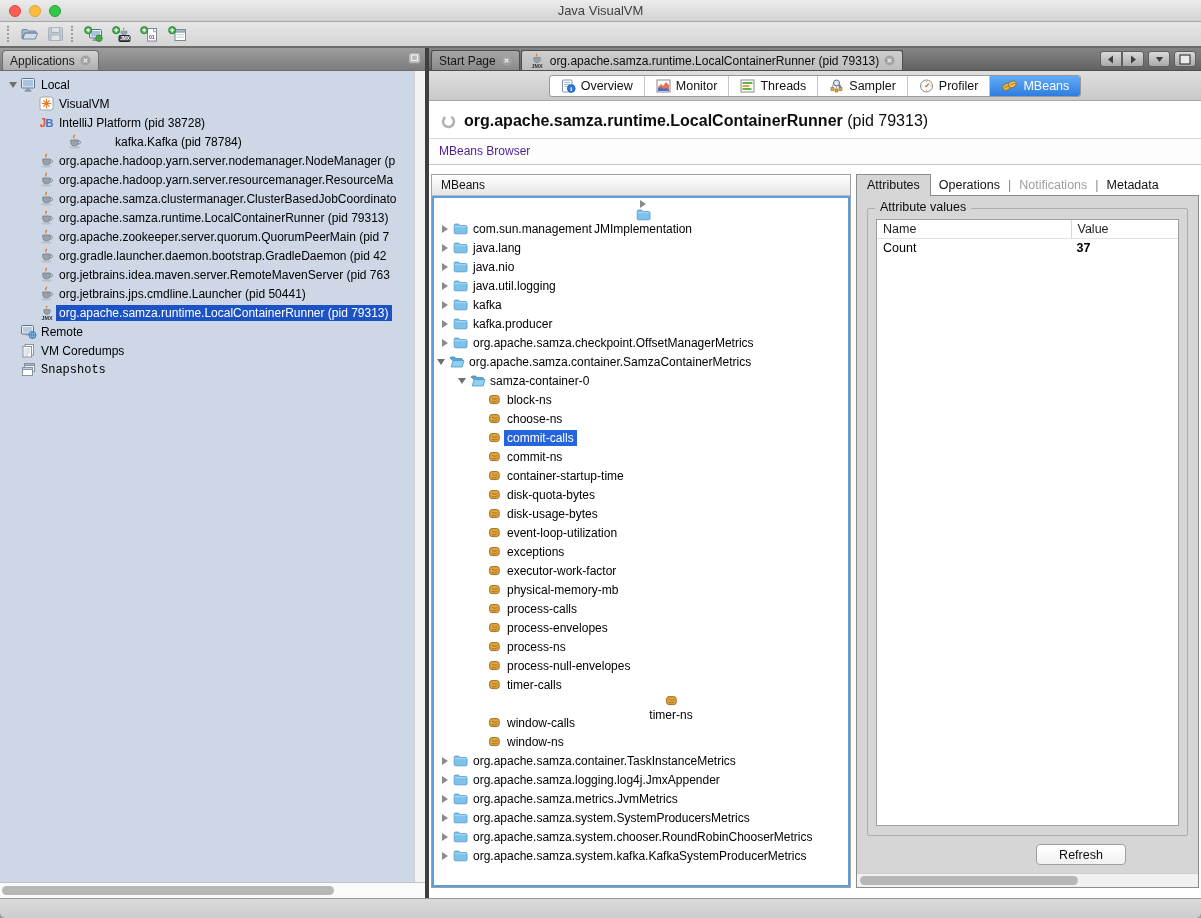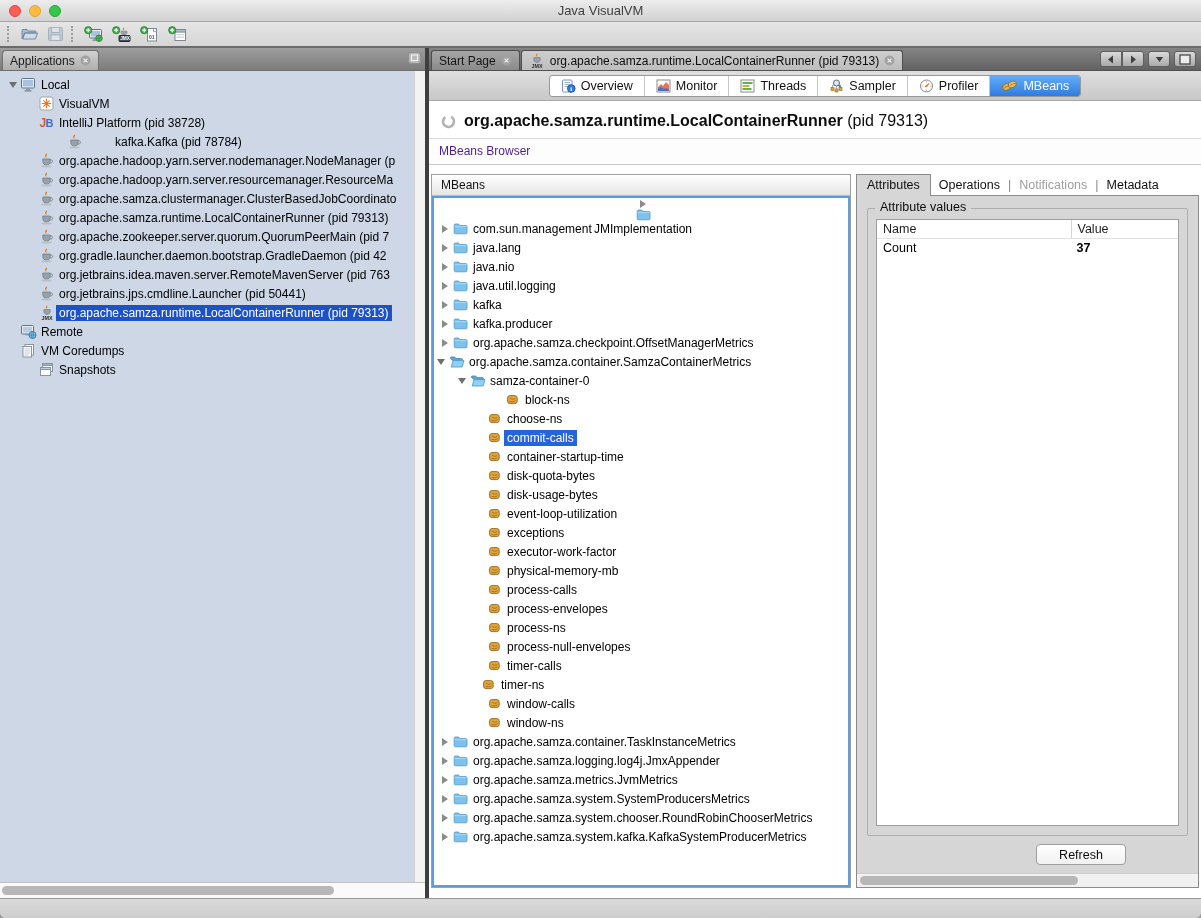--- a/index.html
+++ b/index.html
@@ -386,21 +386,21 @@
               <span class="arrow"></span>
               <span class="ticon">
                 <svg width="15" height="15" viewBox="0 0 15 15">
                   <rect x="4" y="1.5" width="8.5" height="10.5" fill="#fff" stroke="#8a94a0"></rect>
                   <rect x="2" y="3.5" width="8.5" height="10.5" fill="#fff" stroke="#8a94a0"></rect>
                   <path d="M3.5 6h5.5M3.5 8h5.5M3.5 10h5.5M3.5 12h4" stroke="#b9c2cc" stroke-width="0.9"></path>
                 </svg>
               </span>
               <span class="tlabel">VM Coredumps</span>
             </div>
-            <div class="trow" style="padding-left: 24px;">
+            <div class="trow" style="padding-left: 6px; font-family: Liberation Mono, monospace;">
               <span class="arrow"></span>
               <span class="ticon">
                 <svg width="15" height="15" viewBox="0 0 15 15">
                   <rect x="3.5" y="1.5" width="10" height="8" fill="#f4f7fa" stroke="#8a94a0"></rect>
                   <rect x="3.5" y="1.5" width="10" height="2" fill="#9fb6cc" stroke="#8a94a0"></rect>
                   <rect x="1.5" y="5.5" width="10" height="8" fill="#fff" stroke="#8a94a0"></rect>
                   <rect x="1.5" y="5.5" width="10" height="2" fill="#c3d2e0" stroke="#8a94a0"></rect>
                 </svg>
               </span>
               <span class="tlabel">Snapshots</span>
@@ -669,21 +669,21 @@
                     <span class="arrow-d"></span>
                   </span>
                   <span class="ticon">
                     <svg width="16" height="13" viewBox="0 0 16 13">
                       <path d="M1.2 3.2q0-1.2 1.2-1.2h3.2l1.3 1.6h5.4q1.2 0 1.2 1.2v1H4.2z" fill="#5ea6d6" stroke="#3f85b4" stroke-width="0.8"></path>
                       <path d="M2.2 12L4 5.6h11l-1.9 6.4z" fill="#8fd0f4" stroke="#4f97c6" stroke-width="0.8"></path>
                     </svg>
                   </span>
                   <span class="tlabel">samza-container-0</span>
                 </div>
-                <div class="trow" style="padding-left: 56px;">
+                <div class="trow" style="padding-left: 38px;">
                   <span class="arrow"></span>
                   <span class="ticon">
                     <svg width="13" height="13" viewBox="0 0 13 13">
                       <rect x="1.6" y="2.6" width="9.6" height="8" rx="2.4" fill="#e2a63e" stroke="#96661a" stroke-width="0.9"></rect>
                       <path d="M4 5c1.2 1.4 3.6 1.6 5.2 0.6M3.6 8.2c1.6 1 4.4 0.8 5.8-0.4" stroke="#96661a" stroke-width="0.8" fill="none"></path>
                     </svg>
                   </span>
                   <span class="tlabel">block-ns</span>
                 </div>
                 <div class="trow" style="padding-left: 38px;">
@@ -707,20 +707,30 @@
                   <span class="tlabel sel-mbean">commit-calls</span>
                 </div>
                 <div class="trow" style="padding-left: 38px;">
                   <span class="arrow"></span>
                   <span class="ticon">
                     <svg width="13" height="13" viewBox="0 0 13 13">
                       <rect x="1.6" y="2.6" width="9.6" height="8" rx="2.4" fill="#e2a63e" stroke="#96661a" stroke-width="0.9"></rect>
                       <path d="M4 5c1.2 1.4 3.6 1.6 5.2 0.6M3.6 8.2c1.6 1 4.4 0.8 5.8-0.4" stroke="#96661a" stroke-width="0.8" fill="none"></path>
                     </svg>
                   </span>
+                  <span class="tlabel">commit-ns</span>
+                </div>
+                <div class="trow" style="padding-left: 38px;">
+                  <span class="arrow"></span>
+                  <span class="ticon">
+                    <svg width="13" height="13" viewBox="0 0 13 13">
+                      <rect x="1.6" y="2.6" width="9.6" height="8" rx="2.4" fill="#e2a63e" stroke="#96661a" stroke-width="0.9"></rect>
+                      <path d="M4 5c1.2 1.4 3.6 1.6 5.2 0.6M3.6 8.2c1.6 1 4.4 0.8 5.8-0.4" stroke="#96661a" stroke-width="0.8" fill="none"></path>
+                    </svg>
+                  </span>
                   <span class="tlabel">container-startup-time</span>
                 </div>
                 <div class="trow" style="padding-left: 38px;">
                   <span class="arrow"></span>
                   <span class="ticon">
                     <svg width="13" height="13" viewBox="0 0 13 13">
                       <rect x="1.6" y="2.6" width="9.6" height="8" rx="2.4" fill="#e2a63e" stroke="#96661a" stroke-width="0.9"></rect>
                       <path d="M4 5c1.2 1.4 3.6 1.6 5.2 0.6M3.6 8.2c1.6 1 4.4 0.8 5.8-0.4" stroke="#96661a" stroke-width="0.8" fill="none"></path>
                     </svg>
                   </span>
@@ -819,21 +829,21 @@
                 <div class="trow" style="padding-left: 38px;">
                   <span class="arrow"></span>
                   <span class="ticon">
                     <svg width="13" height="13" viewBox="0 0 13 13">
                       <rect x="1.6" y="2.6" width="9.6" height="8" rx="2.4" fill="#e2a63e" stroke="#96661a" stroke-width="0.9"></rect>
                       <path d="M4 5c1.2 1.4 3.6 1.6 5.2 0.6M3.6 8.2c1.6 1 4.4 0.8 5.8-0.4" stroke="#96661a" stroke-width="0.8" fill="none"></path>
                     </svg>
                   </span>
                   <span class="tlabel">timer-calls</span>
                 </div>
-                <div class="trow" style="padding-left: 32px;">
+                <div class="trow" style="padding-left: 60px; flex-direction: column;">
                   <span class="arrow"></span>
                   <span class="ticon">
                     <svg width="13" height="13" viewBox="0 0 13 13">
                       <rect x="1.6" y="2.6" width="9.6" height="8" rx="2.4" fill="#e2a63e" stroke="#96661a" stroke-width="0.9"></rect>
                       <path d="M4 5c1.2 1.4 3.6 1.6 5.2 0.6M3.6 8.2c1.6 1 4.4 0.8 5.8-0.4" stroke="#96661a" stroke-width="0.8" fill="none"></path>
                     </svg>
                   </span>
                   <span class="tlabel">timer-ns</span>
                 </div>
                 <div class="trow" style="padding-left: 38px;">

